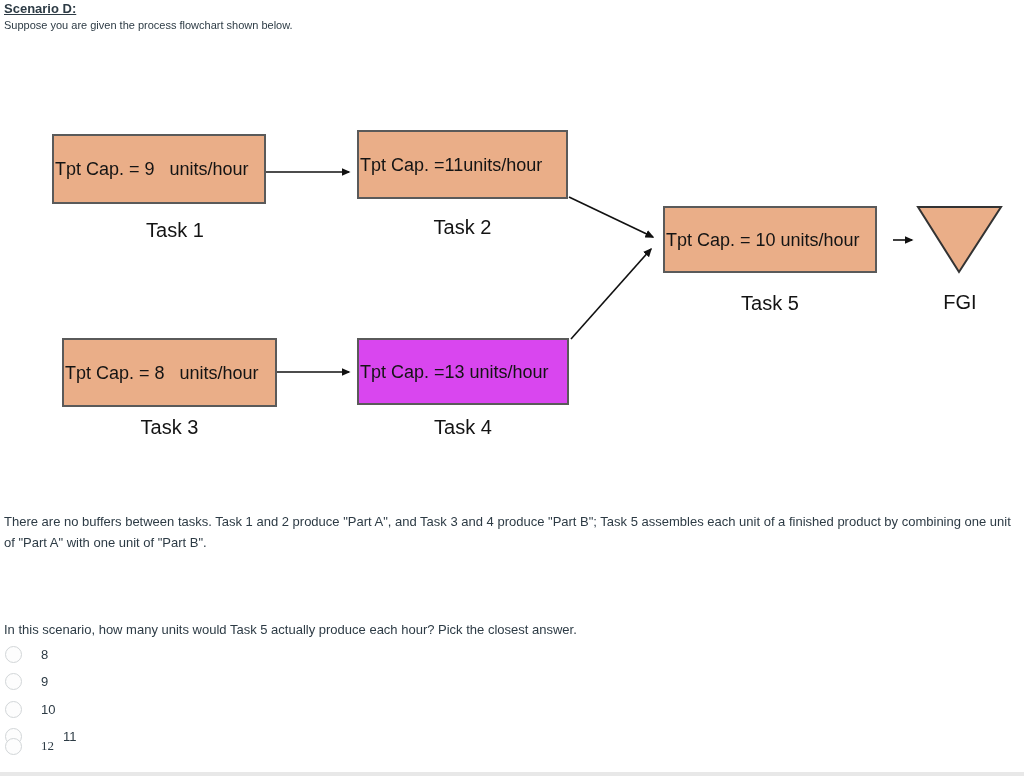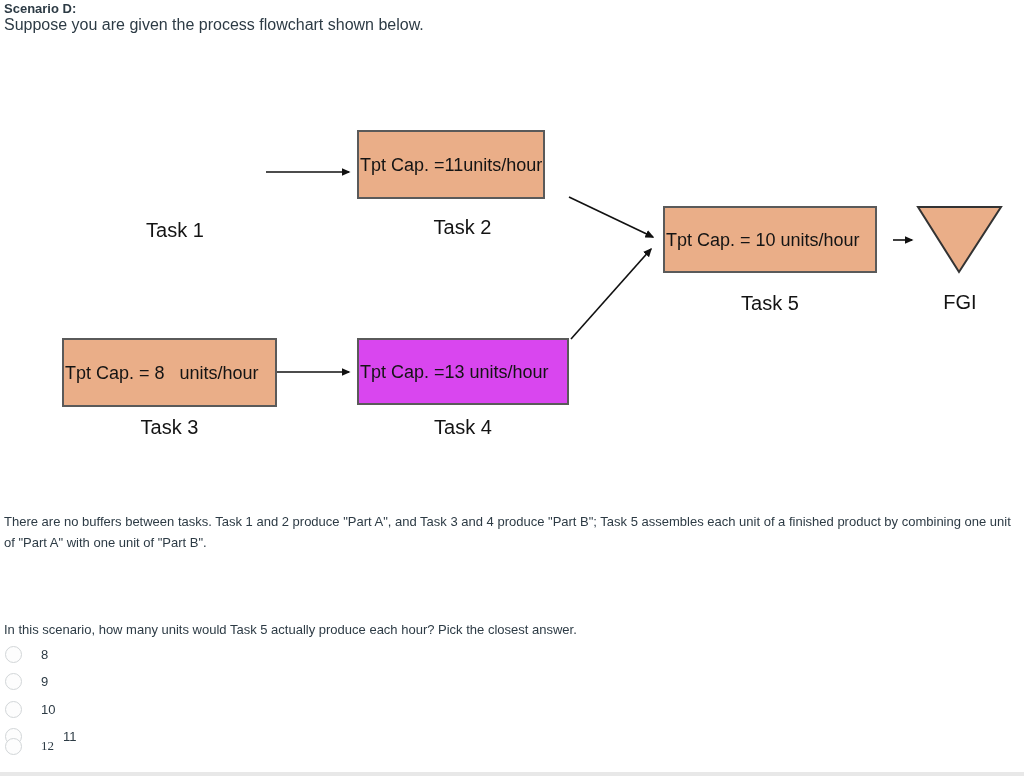--- a/index.html
+++ b/index.html
@@ -7,22 +7,22 @@
     width: 1024px; height: 776px;
     background: #ffffff;
     font-family: "Liberation Sans", sans-serif;
     position: relative;
     overflow: hidden;
     color: #2D3B45;
   }
   .abs { position: absolute; }
 
   
-  .scenario-title { left: 4px; top: 1px; font-size: 13px; font-weight: bold; line-height: 16px; }
-  .scenario-subtitle { left: 4px; top: 17px; font-size: 16px; line-height: 16px; }
+  .scenario-title { left: 4px; top: 1px; font-size: 13px; font-weight: bold; line-height: 16px; text-decoration: underline; }
+  .scenario-subtitle { left: 4px; top: 17px; font-size: 11px; line-height: 16px; }
 
   
   .flowchart { left: 0; top: 0; width: 1024px; height: 470px; }
   .task-box {
     position: absolute;
     border: 2px solid #5a5a5a;
     box-sizing: border-box;
     display: flex;
     align-items: center;
   }
@@ -86,23 +86,26 @@
       </marker>
     </defs>
     <line x1="266" y1="172" x2="349" y2="172" stroke="#111" stroke-width="1.6" marker-end="url(#ah)"></line>
     <line x1="569" y1="197" x2="653" y2="237" stroke="#111" stroke-width="1.6" marker-end="url(#ah)"></line>
     <line x1="277" y1="372" x2="349" y2="372" stroke="#111" stroke-width="1.6" marker-end="url(#ah)"></line>
     <line x1="571" y1="339" x2="651" y2="249" stroke="#111" stroke-width="1.6" marker-end="url(#ah)"></line>
     <line x1="893" y1="240" x2="912" y2="240" stroke="#111" stroke-width="1.6" marker-end="url(#ah)"></line>
     <polygon points="918,207 1001,207 959,272" stroke="#333" stroke-width="2" style="fill: rgb(234, 174, 136);"></polygon>
   </svg>
 
+  <div class="task-box" style="left: 52px; top: 134px; width: 214px; height: 70px; background: rgb(234, 174, 136);">
+    <span class="box-text">Tpt Cap. = 9   units/hour</span>
+  </div>
   <div class="task-label" style="left:68px; top:220px; width:214px;">Task 1</div>
 
-  <div class="task-box" style="left: 357px; top: 130px; width: 188px; height: 69px; background: rgb(234, 174, 136);">
+  <div class="task-box" style="left: 357px; top: 130px; width: 211px; height: 69px; background: rgb(234, 174, 136);">
     <span class="box-text">Tpt Cap. =11units/hour</span>
   </div>
   <div class="task-label" style="left:357px; top:217px; width:211px;">Task 2</div>
 
   <div class="task-box" style="left: 62px; top: 338px; width: 215px; height: 69px; background: rgb(234, 174, 136);">
     <span class="box-text">Tpt Cap. = 8   units/hour</span>
   </div>
   <div class="task-label" style="left:62px; top:417px; width:215px;">Task 3</div>
 
   <div class="task-box" style="left: 357px; top: 338px; width: 212px; height: 67px; background: #d946ef;">

